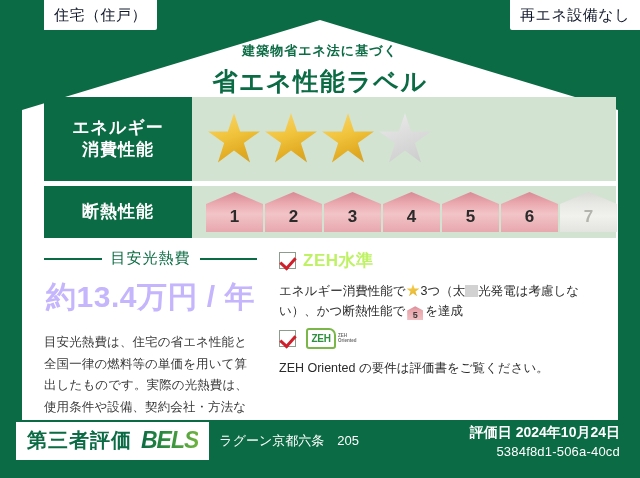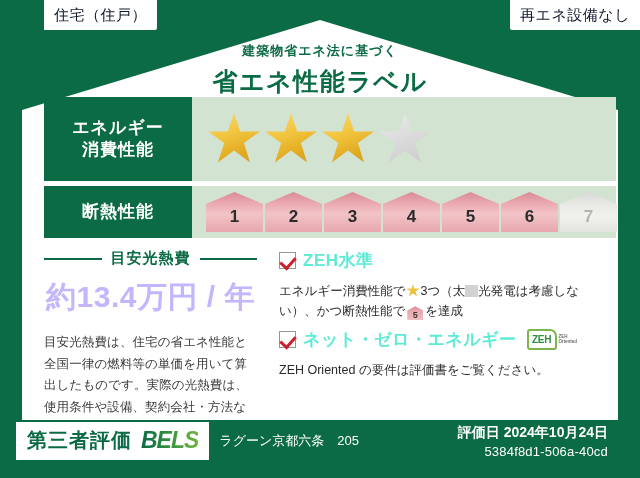--- a/index.html
+++ b/index.html
@@ -133,21 +133,21 @@
     margin-top: 11px;
   }
   .col-left  { width: 312px; padding-right: 6px; }
   .col-right { flex: 1 1 auto; padding-left: 16px; }
 
   
   .cost-head {
     display: flex;
     align-items: center;
     color: #0b6b44;
-    font-weight: bold;
+    font-weight: normal;
     font-size: 15px;
     letter-spacing: 1px;
   }
   .cost-head .rule {
     flex: 1 1 auto;
     height: 2px;
     background: #0b6b44;
   }
   .cost-head .txt { padding: 0 9px; white-space: nowrap; }
   .cost-amount {
@@ -183,21 +183,21 @@
   .checkbox::after {
     content: "";
     position: absolute;
     left: 3px; top: 1px;
     width: 7px; height: 12px;
     border: solid #cf1f2b;
     border-width: 0 3px 3px 0;
     transform: rotate(42deg);
   }
   .check-title .label {
-    color: #5eead4;
+    color: #bef264;
     font-weight: bold;
     font-size: 17px;
     letter-spacing: .5px;
     white-space: nowrap;
   }
   .check-desc {
     font-size: 12.5px;
     line-height: 1.62;
     color: #2b2b2b;
     margin-top: 9px;
@@ -293,21 +293,21 @@
     white-space: nowrap;
   }
   .building-name {
     color: #ffffff;
     font-size: 13px;
     margin-left: 10px;
     white-space: nowrap;
   }
   .footer-right {
     margin-left: auto;
-    margin-right: 32px;
+    margin-right: 20px;
     text-align: right;
     color: #ffffff;
   }
   .eval-date { font-size: 14px; font-weight: bold; white-space: nowrap; }
   .serial    { font-size: 13px; margin-top: 2px; letter-spacing: .2px; }
 </style>
 </head>
 <body>
 
 <div id="label-root">
@@ -370,21 +370,20 @@
           <div class="check-title">
             <span class="checkbox"></span>
             <span class="label">ZEH水準</span>
           </div>
           <div class="check-desc"><span>エネルギー消費性能で</span><span class="mini-star"></span><span>3つ（太</span><span class="redact"></span><span>光発電は考慮しない）、かつ断熱性能で</span><span class="mini-house">5</span><span>を達成</span></div>
         </div>
 
         <div class="check-item">
           <div class="check-title">
             <span class="checkbox"></span>
-            <span class="label">ネット・ゼロ・エネルギー</span>
             <span class="zeh-logo">
               <span class="zeh-mark">ZEH</span>
               <span class="zeh-sub">
                 <span>ZEH</span><br>
                 <span>Oriented</span>
               </span>
             </span>
           </div>
           <div class="check-desc">ZEH Oriented の要件は評価書をご覧ください。</div>
         </div>

